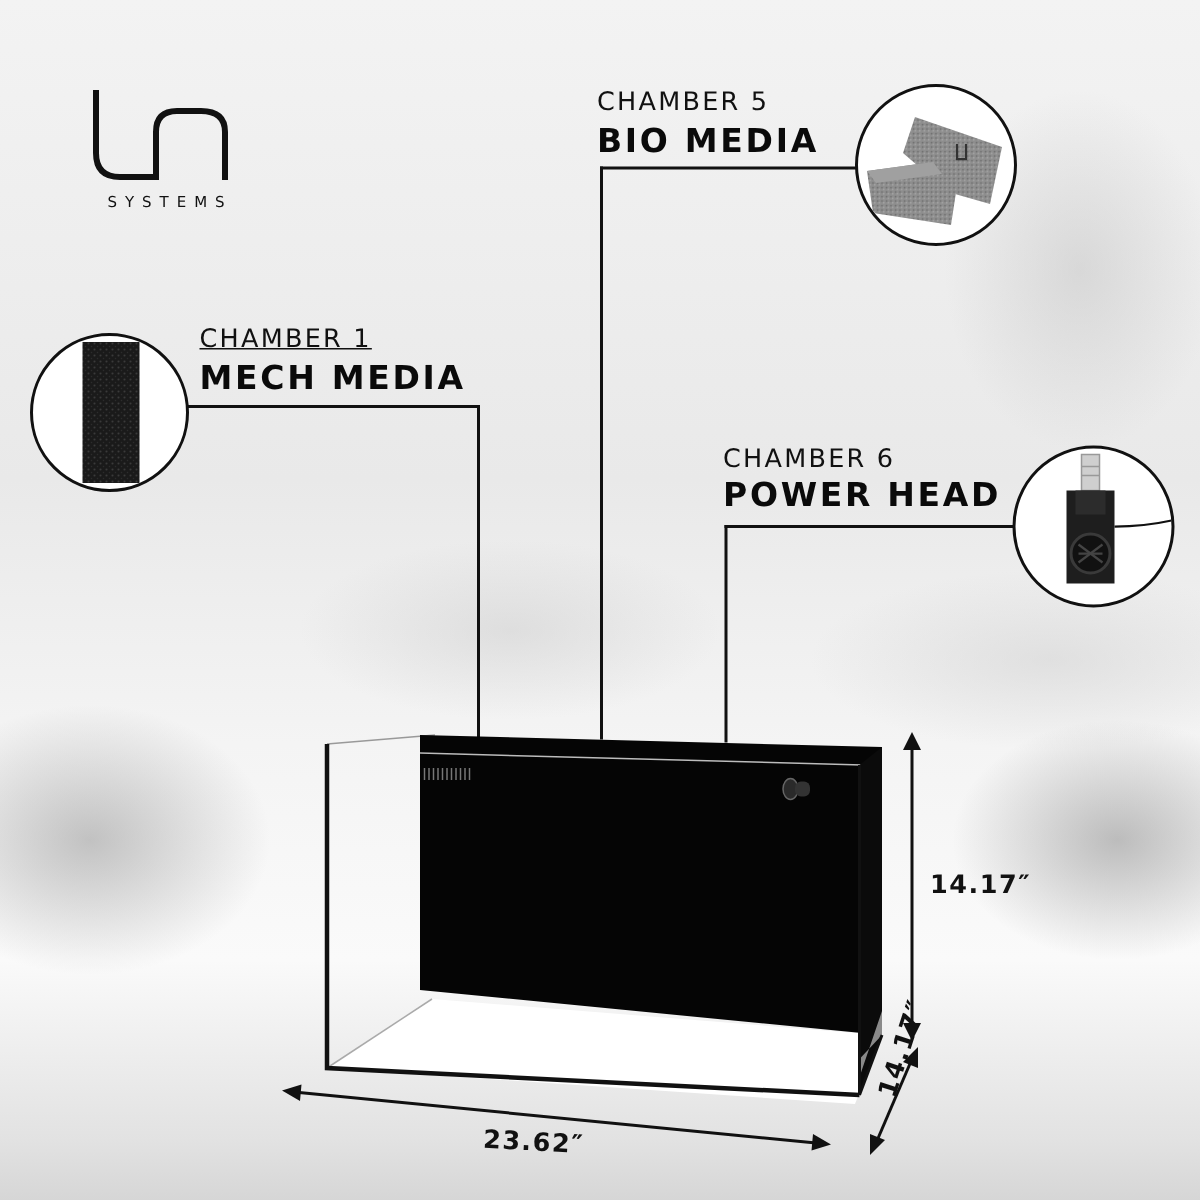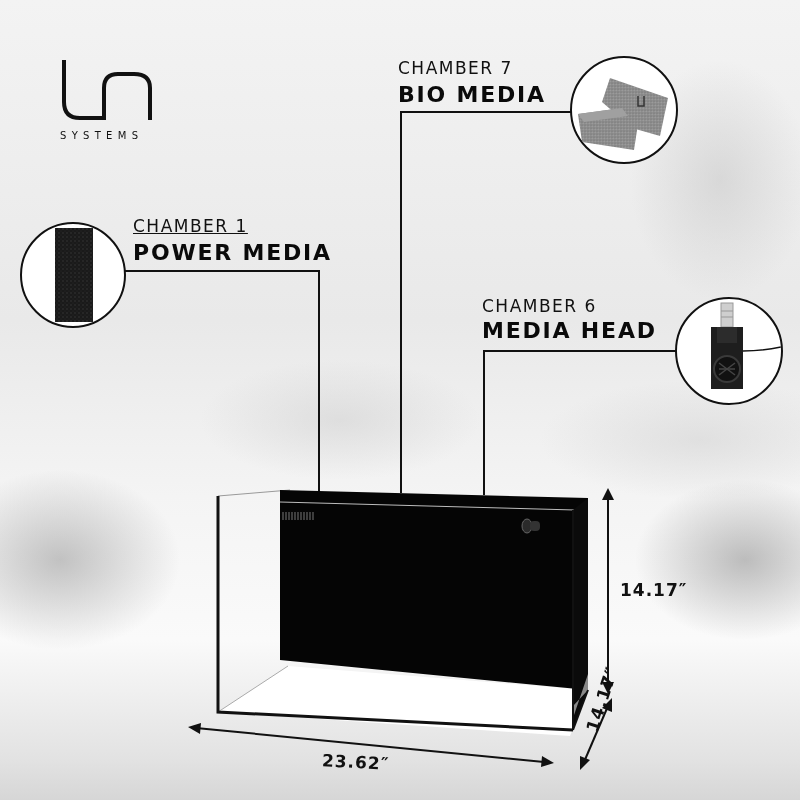--- a/index.html
+++ b/index.html
@@ -11,21 +11,21 @@
       radial-gradient(ellipse 110px 80px at 745px 560px, rgba(140,140,140,0.55), rgba(140,140,140,0) 100%),
       radial-gradient(ellipse 90px 120px at 720px 180px, rgba(190,190,190,0.45), rgba(190,190,190,0) 100%),
       radial-gradient(ellipse 140px 60px at 340px 420px, rgba(205,205,205,0.5), rgba(205,205,205,0) 100%),
       radial-gradient(ellipse 160px 60px at 700px 440px, rgba(210,210,210,0.55), rgba(210,210,210,0) 100%),
       linear-gradient(180deg, #f3f3f3 0%, #e9e9e9 40%, #f4f4f4 62%, #fafafa 80%, #e2e2e2 95%, #d6d6d6 100%);
   }
   .abs { position:absolute; }
   
   .logo { left:60px; top:58px; width:95px; }
   .logo svg { display:block; }
-  .logo-text { position:absolute; left:0; top:72px; width:95px; font-size:10px; letter-spacing:5.3px; color:#111; text-align:left; white-space:nowrap; }
+  .logo-text { position:absolute; left:0; top:72px; width:95px; font-size:10px; letter-spacing:5.3px; color:#111; text-align:right; white-space:nowrap; }
 
   .label-small { font-family:"DejaVu Sans", sans-serif; font-size:17px; letter-spacing:1.5px; color:#111; white-space:nowrap; }
   .label-big { font-family:"DejaVu Sans", sans-serif; font-weight:bold; font-size:22px; letter-spacing:1.8px; color:#0a0a0a; white-space:nowrap; }
 
   .line { position:absolute; background:#111; }
   .circle { position:absolute; border-radius:50%; border:2px solid #111; background:#fff; overflow:hidden; }
 
   .dim { position:absolute; font-family:"DejaVu Sans", sans-serif; font-weight:bold; color:#111; white-space:nowrap; letter-spacing:1px; }
 </style>
 </head>
@@ -33,28 +33,28 @@
 
 <div class="stage">
 
   <div class="abs logo">
     <svg width="95" height="65" viewBox="0 0 95 65">
       <path d="M4 2 V44 Q4 60 20 60 H44 V30 Q44 16 58 16 H74 Q90 16 90 30 V62" fill="none" stroke="#111" stroke-width="4"></path>
     </svg>
     <div class="logo-text">SYSTEMS</div>
   </div>
 
-  <div class="abs label-small" style="left:398px; top:58px;">CHAMBER 7</div>
+  <div class="abs label-small" style="left:398px; top:58px;">CHAMBER 5</div>
   <div class="abs label-big" style="left:398px; top:82px;">BIO MEDIA</div>
 
   <div class="abs label-small" style="left:133px; top:216px;text-decoration:underline;">CHAMBER 1</div>
-  <div class="abs label-big" style="left:133px; top:240px;">POWER MEDIA</div>
+  <div class="abs label-big" style="left:133px; top:240px;">MECH MEDIA</div>
 
   <div class="abs label-small" style="left:482px; top:296px;">CHAMBER 6</div>
-  <div class="abs label-big" style="left:482px; top:318px;">MEDIA HEAD</div>
+  <div class="abs label-big" style="left:482px; top:318px;">POWER HEAD</div>
 
   <div class="line" style="left:125px; top:270px; width:195px; height:2px;"></div>
   <div class="line" style="left:318px; top:270px; width:2px; height:222px;"></div>
 
   <div class="line" style="left:400px; top:111px; width:175px; height:2px;"></div>
   <div class="line" style="left:400px; top:111px; width:2px; height:382px;"></div>
 
   <div class="line" style="left:483px; top:350px; width:195px; height:2px;"></div>
   <div class="line" style="left:483px; top:350px; width:2px; height:145px;"></div>
 

